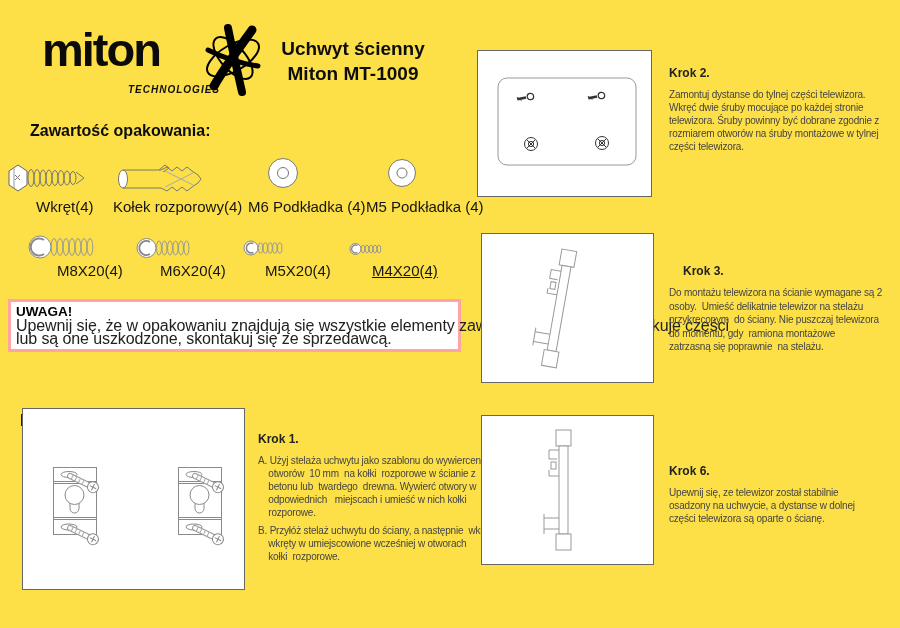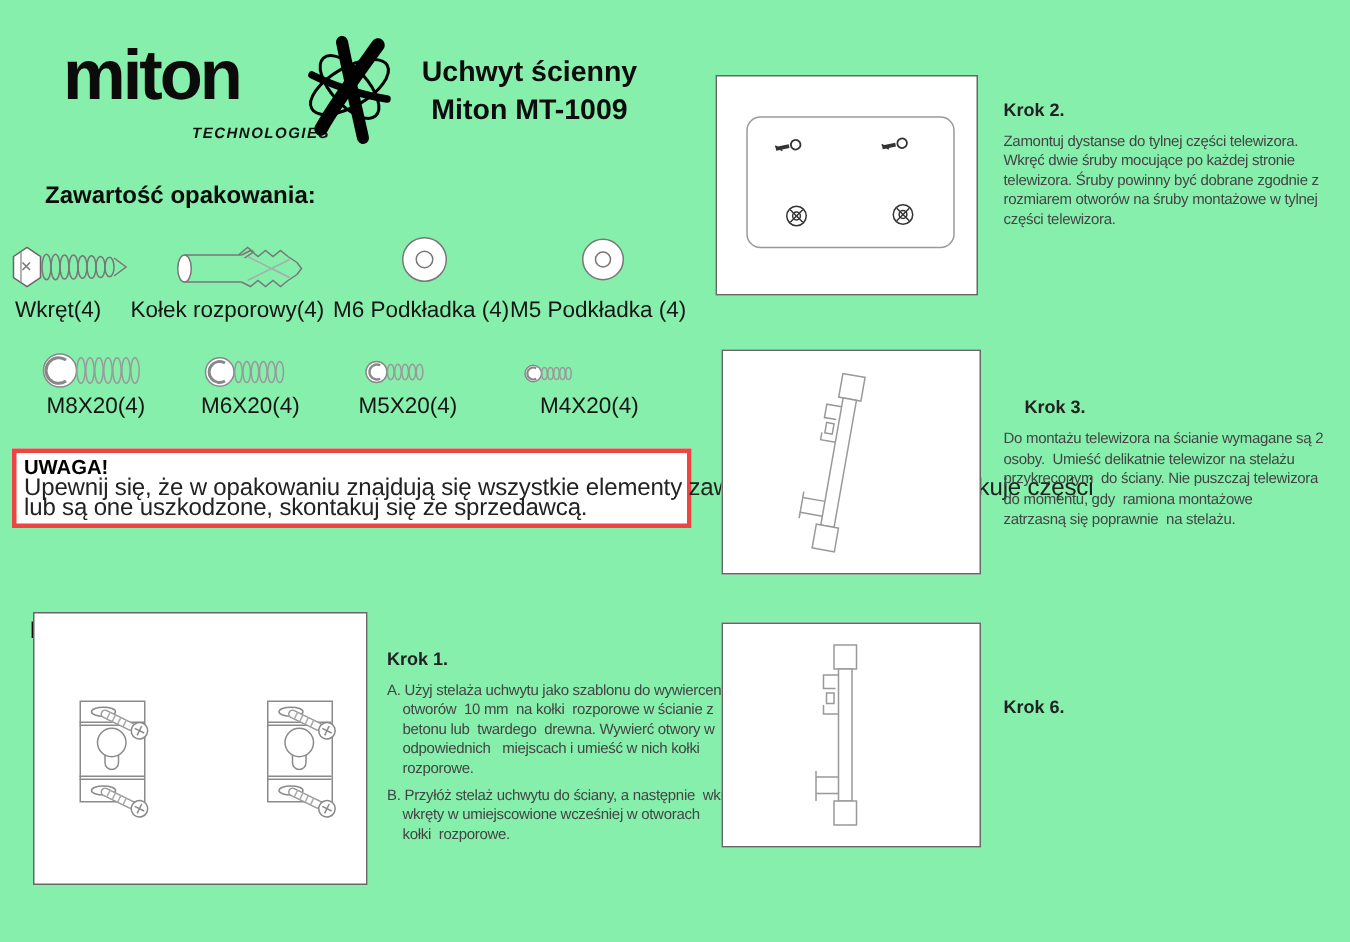--- a/index.html
+++ b/index.html
@@ -1,29 +1,29 @@
 <!DOCTYPE html>
 <html><head>
 <meta charset="utf-8">
 <style>
   html,body{margin:0;padding:0;background:#fff;}
-  #page{position:relative;width:900px;height:628px;background:#86efac;overflow:hidden;
+  #page{position:relative;width:900px;height:628px;background:#fde047;overflow:hidden;
         font-family:"Liberation Sans",sans-serif;color:#1a1a1a;}
   .abs{position:absolute;}
   
   .brand{font-weight:bold;font-size:47px;letter-spacing:-2px;color:#0b0b0b;line-height:1;}
   .brand-sub{font-style:italic;font-weight:bold;font-size:10px;letter-spacing:1px;color:#111;}
   
   .title{width:180px;text-align:center;font-weight:bold;font-size:19px;line-height:25px;color:#0d0d0d;}
   
   .h-section{font-weight:bold;font-size:16px;color:#0d0d0d;}
   
-  .item-label{font-size:15px;color:#151515;white-space:nowrap;}
-  
-  .warn{left:8px;top:299px;width:437px;border:3px solid #ef4444;background:#fff;padding:2px 5px 4px 5px;}
+  .item-label{font-size:15px;color:#151515;white-space:nowrap;margin-left:26px;}
+  
+  .warn{left:8px;top:299px;width:437px;border:3px solid #fca5a5;background:#fff;padding:2px 5px 4px 5px;}
   .warn-h{font-weight:bold;font-size:13.5px;color:#000;}
   .warn-b{font-size:16px;line-height:13px;color:#222;white-space:pre;letter-spacing:-0.1px;}
   
   .step-title{font-weight:bold;font-size:12px;color:#222;}
   .step-body{font-size:10px;line-height:13px;color:#444;white-space:pre;letter-spacing:-0.2px;}
   
   .fig{background:#fff;}
   .b1{border:1px solid #666;}
   svg{display:block;}
 </style>
@@ -122,21 +122,21 @@
     <ellipse cx="14" cy="8" rx="1.8" ry="4" fill="none" stroke="#999"></ellipse>
     <ellipse cx="18" cy="8" rx="1.8" ry="4" fill="none" stroke="#999"></ellipse>
     <ellipse cx="22" cy="8" rx="1.8" ry="4" fill="none" stroke="#999"></ellipse>
     <ellipse cx="26" cy="8" rx="1.8" ry="4" fill="none" stroke="#999"></ellipse>
     <ellipse cx="30" cy="8" rx="1.8" ry="4" fill="none" stroke="#999"></ellipse>
   </svg>
 
   <div class="abs item-label" style="left:31px;top:262px;">M8X20(4)</div>
   <div class="abs item-label" style="left:134px;top:262px;">M6X20(4)</div>
   <div class="abs item-label" style="left:239px;top:262px;">M5X20(4)</div>
-  <div class="abs item-label" style="left:360px;top:262px;">M4X20(4)</div>
+  <div class="abs item-label" style="left:346px;top:262px;text-decoration:underline;">M4X20(4)</div>
 
   <div class="abs warn">
     <div class="warn-h">UWAGA!</div>
     <div class="warn-b">Upewnij się, że w opakowaniu znajdują się wszystkie elementy zawarte na liście. Jeżeli brakuje części
 lub są one uszkodzone, skontakuj się ze sprzedawcą.</div>
   </div>
 
   <div class="abs h-section" style="left:20px;top:372px;margin-top:40px;">Instalacja:</div>
 
   <div class="abs fig b1" style="left:22px;top:408px;width:221px;height:180px;">
@@ -288,14 +288,17 @@
         <rect x="69" y="46" width="5" height="7"></rect>
         <path d="M77,60 h-10 v-6"></path>
         <line x1="62" y1="98" x2="62" y2="118"></line>
         <line x1="62" y1="102" x2="77" y2="102"></line>
         <line x1="62" y1="113" x2="77" y2="113"></line>
       </g>
     </svg>
   </div>
 
   <div class="abs step-title" style="left:669px;top:464px;">Krok 6.</div>
+  <div class="abs step-body" style="left:669px;top:486px;">Upewnij się, ze telewizor został stabilnie
+osadzony na uchwycie, a dystanse w dolnej
+części telewizora są oparte o ścianę.</div>
 
 </div>
 
 </body></html>

